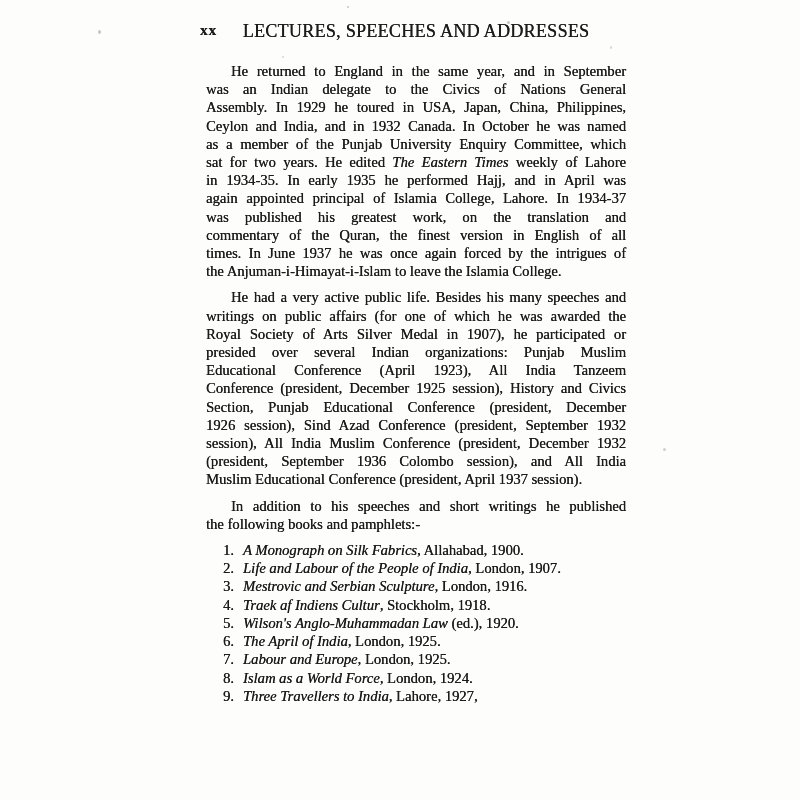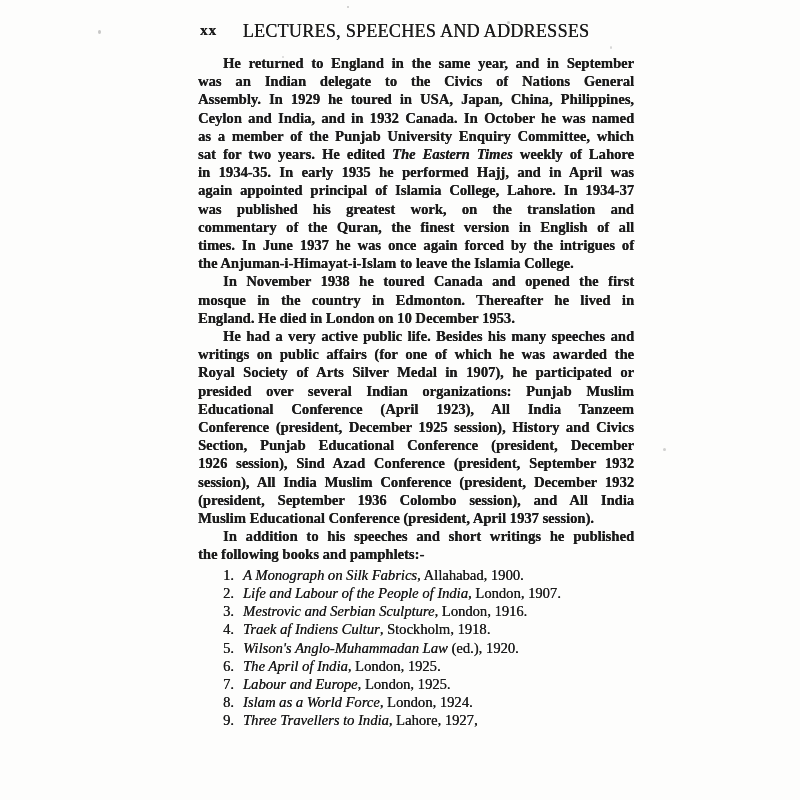--- a/index.html
+++ b/index.html
@@ -48,21 +48,21 @@
   
   .content {
     position: absolute;
     left: 198px;
     top: 54px;
     width: 436px;
     font-size: 14.6px;
     line-height: 18.2px;
     text-shadow: 0.25px 0 0 currentColor;
   }
-  .para { margin: 0; font-weight: bold; }
+  .para { margin: 8px; }
   .line {
     text-align: justify;
     text-align-last: justify;
     white-space: normal;
   }
   .line.first { text-indent: 25px; }
   .line.last {
     text-align: left;
     text-align-last: left;
   }
@@ -110,25 +110,20 @@
           <div class="line"><span>Assembly. In 1929 he toured in USA, Japan, China, Philippines,</span></div>
           <div class="line"><span>Ceylon and India, and in 1932 Canada. In October he was named</span></div>
           <div class="line"><span>as a member of the Punjab University Enquiry Committee, which</span></div>
           <div class="line"><span>sat for two years. He edited </span><i>The Eastern Times</i><span> weekly of Lahore</span></div>
           <div class="line"><span>in 1934-35. In early 1935 he performed Hajj, and in April was</span></div>
           <div class="line"><span>again appointed principal of Islamia College, Lahore. In 1934-37</span></div>
           <div class="line"><span>was published his greatest work, on the translation and</span></div>
           <div class="line"><span>commentary of the Quran, the finest version in English of all</span></div>
           <div class="line"><span>times. In June 1937 he was once again forced by the intrigues of</span></div>
           <div class="line last"><span>the Anjuman-i-Himayat-i-Islam to leave the Islamia College.</span></div>
-        </div>
-        <div class="para">
-          <div class="line first"><span>In November 1938 he toured Canada and opened the first</span></div>
-          <div class="line"><span>mosque in the country in Edmonton. Thereafter he lived in</span></div>
-          <div class="line last"><span>England. He died in London on 10 December 1953.</span></div>
         </div>
         <div class="para">
           <div class="line first"><span>He had a very active public life. Besides his many speeches and</span></div>
           <div class="line"><span>writings on public affairs (for one of which he was awarded the</span></div>
           <div class="line"><span>Royal Society of Arts Silver Medal in 1907), he participated or</span></div>
           <div class="line"><span>presided over several Indian organizations: Punjab Muslim</span></div>
           <div class="line"><span>Educational Conference (April 1923), All India Tanzeem</span></div>
           <div class="line"><span>Conference (president, December 1925 session), History and Civics</span></div>
           <div class="line"><span>Section, Punjab Educational Conference (president, December</span></div>
           <div class="line"><span>1926 session), Sind Azad Conference (president, September 1932</span></div>

